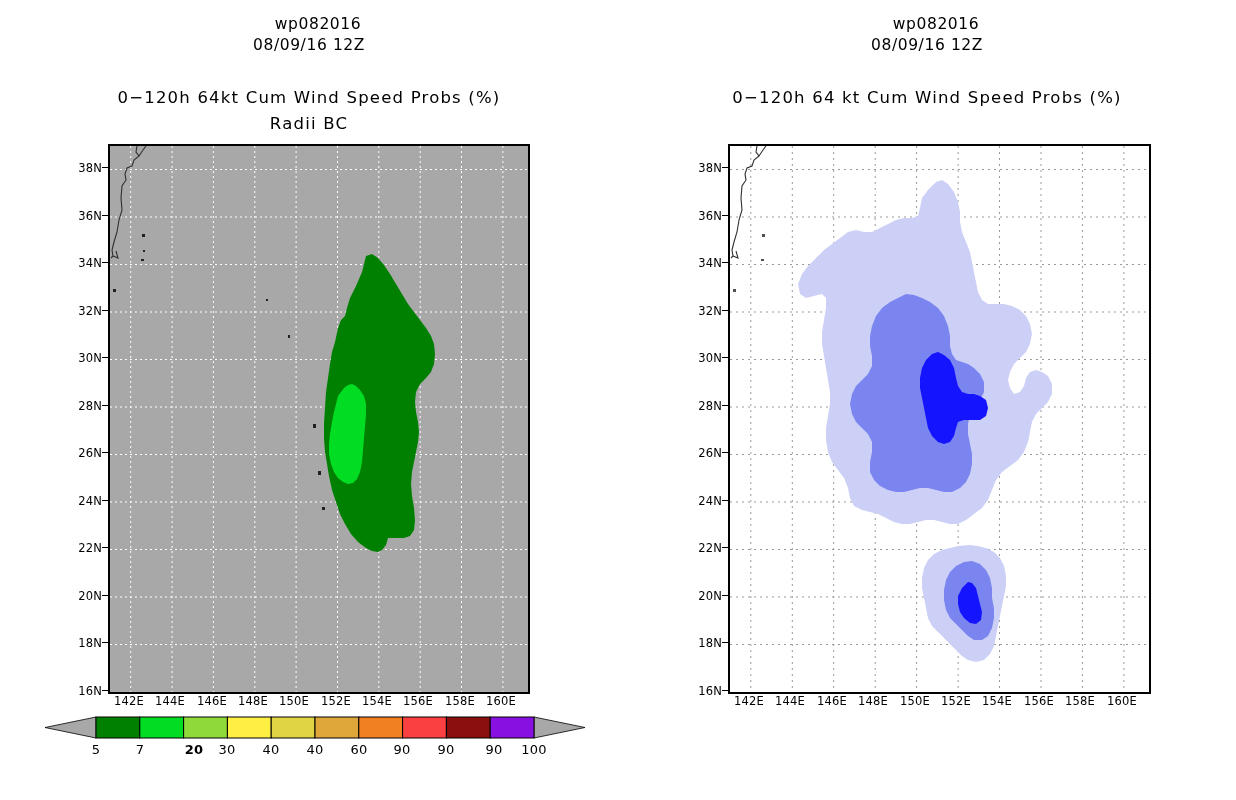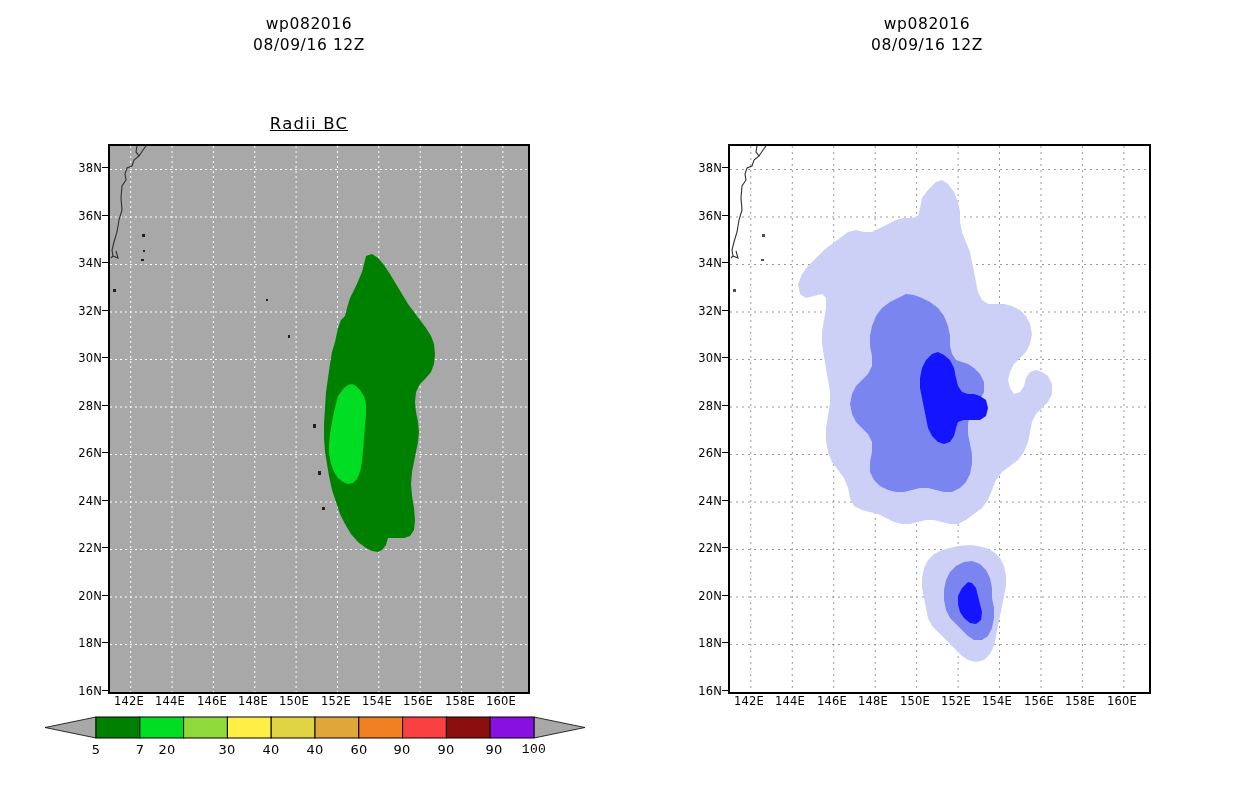--- a/index.html
+++ b/index.html
@@ -34,24 +34,24 @@
     font-size: 15.5px;
     letter-spacing: 0.6px;
     line-height: 21px;
     white-space: nowrap;
   }
   .title-line.big {
     font-size: 16.5px;
     letter-spacing: 1.2px;
     line-height: 24px;
   }
-  .t-storm  { top: 14px; }
+  .t-storm  { top: 14px; padding-left: 9px; }
   .t-date   { top: 35px; }
   .t-main   { top: 86px; }
-  .t-sub    { top: 112px; text-decoration: underline; }
+  .t-sub    { top: 112px; }
 
   
   .map-frame {
     position: absolute;
     border: 2px solid #000000;
     box-sizing: content-box;
     overflow: hidden;
   }
   #map-left {
     left: 108px; top: 144px;
@@ -113,20 +113,23 @@
 </head>
 <body>
 
 <div class="panel" id="panel-left">
 
   <div class="title-block t-storm">
     <div class="title-line">wp082016</div>
   </div>
   <div class="title-block t-date">
     <div class="title-line">08/09/16 12Z</div>
+  </div>
+  <div class="title-block t-main">
+    <div class="title-line big">0−120h 64kt Cum Wind Speed Probs (%)</div>
   </div>
   <div class="title-block t-sub">
     <div class="title-line big">Radii BC</div>
   </div>
 
   <div class="map-frame" id="map-left">
     <svg class="map-svg" viewBox="0 0 418 546" preserveAspectRatio="none">
 
       <g stroke="#ffffff" stroke-width="1" stroke-dasharray="2,3">
         <line x1="20.7" y1="0" x2="20.7" y2="546"></line>
@@ -241,39 +244,42 @@
         <rect x="226.2" y="5" width="43.8" height="21" fill="#e0d444"></rect>
         <rect x="270.0" y="5" width="43.8" height="21" fill="#dfa63a"></rect>
         <rect x="313.8" y="5" width="43.8" height="21" fill="#f08022"></rect>
         <rect x="357.6" y="5" width="43.8" height="21" fill="#fa4040"></rect>
         <rect x="401.4" y="5" width="43.8" height="21" fill="#8c0f0f"></rect>
         <rect x="445.2" y="5" width="43.8" height="21" fill="#8810e0"></rect>
       </g>
     </svg>
     <div class="cbar-tick" style="left:31px;  width:40px;">5</div>
     <div class="cbar-tick" style="left:75px;  width:40px;">7</div>
-    <div class="cbar-tick" style="left:102px; width:40px;">20</div>
+    <div class="cbar-tick" style="left:129px; width:40px;font-weight:bold;">20</div>
     <div class="cbar-tick" style="left:162px; width:40px;">30</div>
     <div class="cbar-tick" style="left:206px; width:40px;">40</div>
     <div class="cbar-tick" style="left:250px; width:40px;">40</div>
     <div class="cbar-tick" style="left:294px; width:40px;">60</div>
     <div class="cbar-tick" style="left:337px; width:40px;">90</div>
     <div class="cbar-tick" style="left:381px; width:40px;">90</div>
     <div class="cbar-tick" style="left:429px; width:40px;">90</div>
-    <div class="cbar-tick" style="left:469px; width:40px;font-family:Liberation Mono, monospace;">100</div>
+    <div class="cbar-tick" style="left:469px; width:40px;">100</div>
   </div>
 </div>
 
 <div class="panel" id="panel-right">
 
   <div class="title-block t-storm">
     <div class="title-line">wp082016</div>
   </div>
   <div class="title-block t-date">
     <div class="title-line">08/09/16 12Z</div>
+  </div>
+  <div class="title-block t-main">
+    <div class="title-line big">0−120h 64 kt Cum Wind Speed Probs (%)</div>
   </div>
 
   <div class="map-frame" id="map-right" style="left:110px;">
     <svg class="map-svg" viewBox="0 0 419 546" preserveAspectRatio="none">
 
       <g stroke="#999999" stroke-width="1" stroke-dasharray="2,4">
         <line x1="20.8" y1="0" x2="20.8" y2="546"></line>
         <line x1="62.3" y1="0" x2="62.3" y2="546"></line>
         <line x1="103.7" y1="0" x2="103.7" y2="546"></line>
         <line x1="145.2" y1="0" x2="145.2" y2="546"></line>

